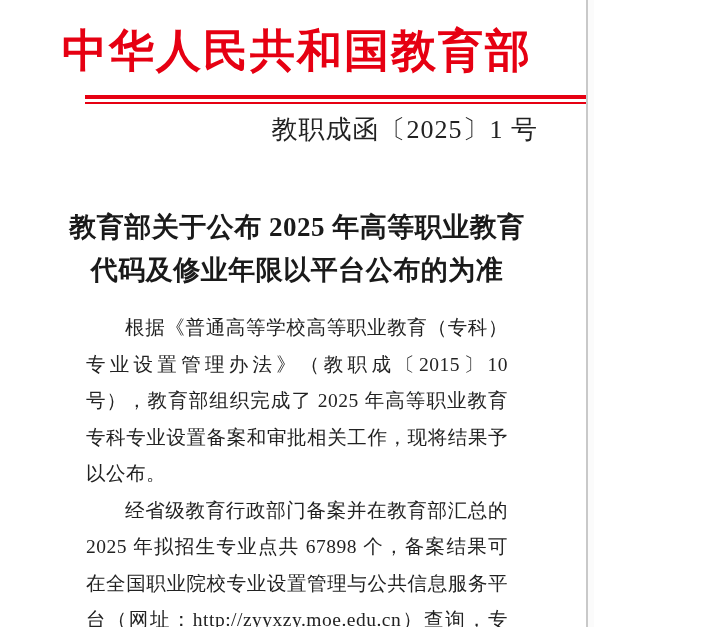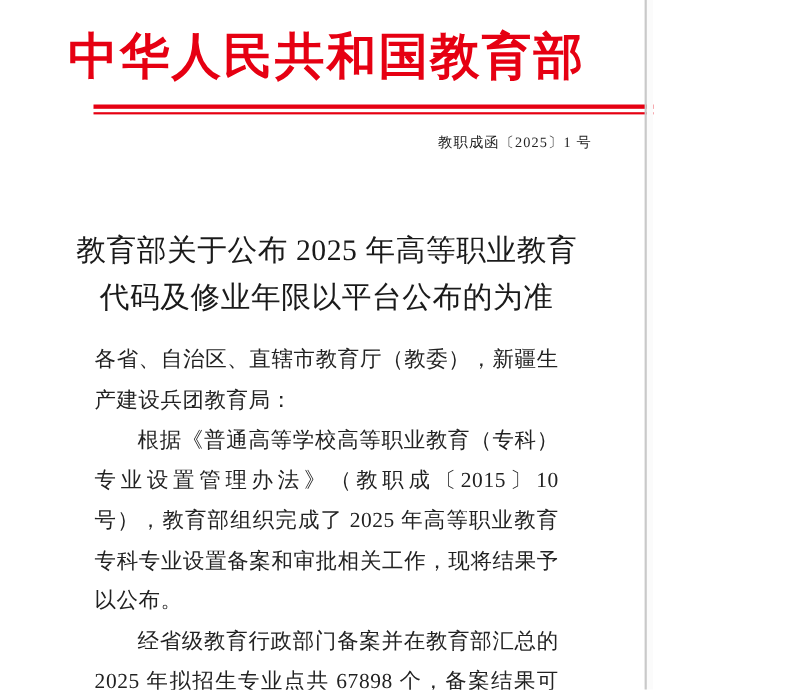--- a/index.html
+++ b/index.html
@@ -38,32 +38,32 @@
   
   .sep{width:535px;margin:17px 0 0 85px;}
   .sep-thick{height:4px;background:var(--accent-red,#e60012);}
   .sep-gap{height:3px;background:#ffffff;}
   .sep-thin{height:2px;background:var(--accent-red,#e60012);}
   
   .doc-no{
     margin-top:14px;
     text-align:right;
     padding-right:56px;
-    font-size:13px;
+    font-size:26px;
     letter-spacing:1px;
     color:var(--body-text,#222);
     line-height:24px;
     white-space:nowrap;
   }
   
   .title{
     margin-top:64px;
     text-align:center;
     font-size:27px;
-    font-weight:normal;
+    font-weight:bold;
     line-height:43px;
     color:#1a1a1a;
     letter-spacing:0.5px;
   }
   
   .body{
     margin:18px 86px 0 86px;
     font-size:19.5px;
     line-height:36.5px;
     letter-spacing:0.5px;
@@ -88,21 +88,20 @@
   </div>
 
   <div class="doc-no">教职成函〔2025〕1 号</div>
 
   <h1 class="title">
     <span>教育部关于公布 2025 年高等职业教育</span><br>
     <span>代码及修业年限以平台公布的为准</span>
   </h1>
 
   <div class="body">
-    <p>各省、自治区、直辖市教育厅（教委），新疆生产建设兵团教育局：</p>
     <p class="indent">根据《普通高等学校高等职业教育（专科）专业设置管理办法》（教职成〔2015〕10 号），教育部组织完成了 2025 年高等职业教育专科专业设置备案和审批相关工作，现将结果予以公布。</p>
     <p class="indent">经省级教育行政部门备案并在教育部汇总的 2025 年拟招生专业点共 67898 个，备案结果可在全国职业院校专业设置管理与公共信息服务平台（网址：http://zyyxzy.moe.edu.cn）查询，专业名称、代码及修业年限以平台公布的为准。</p>
   </div>
 
   <div class="page-edge-shade"></div>
   <div class="page-edge"></div>
 
 </div>
 
 </body></html>

